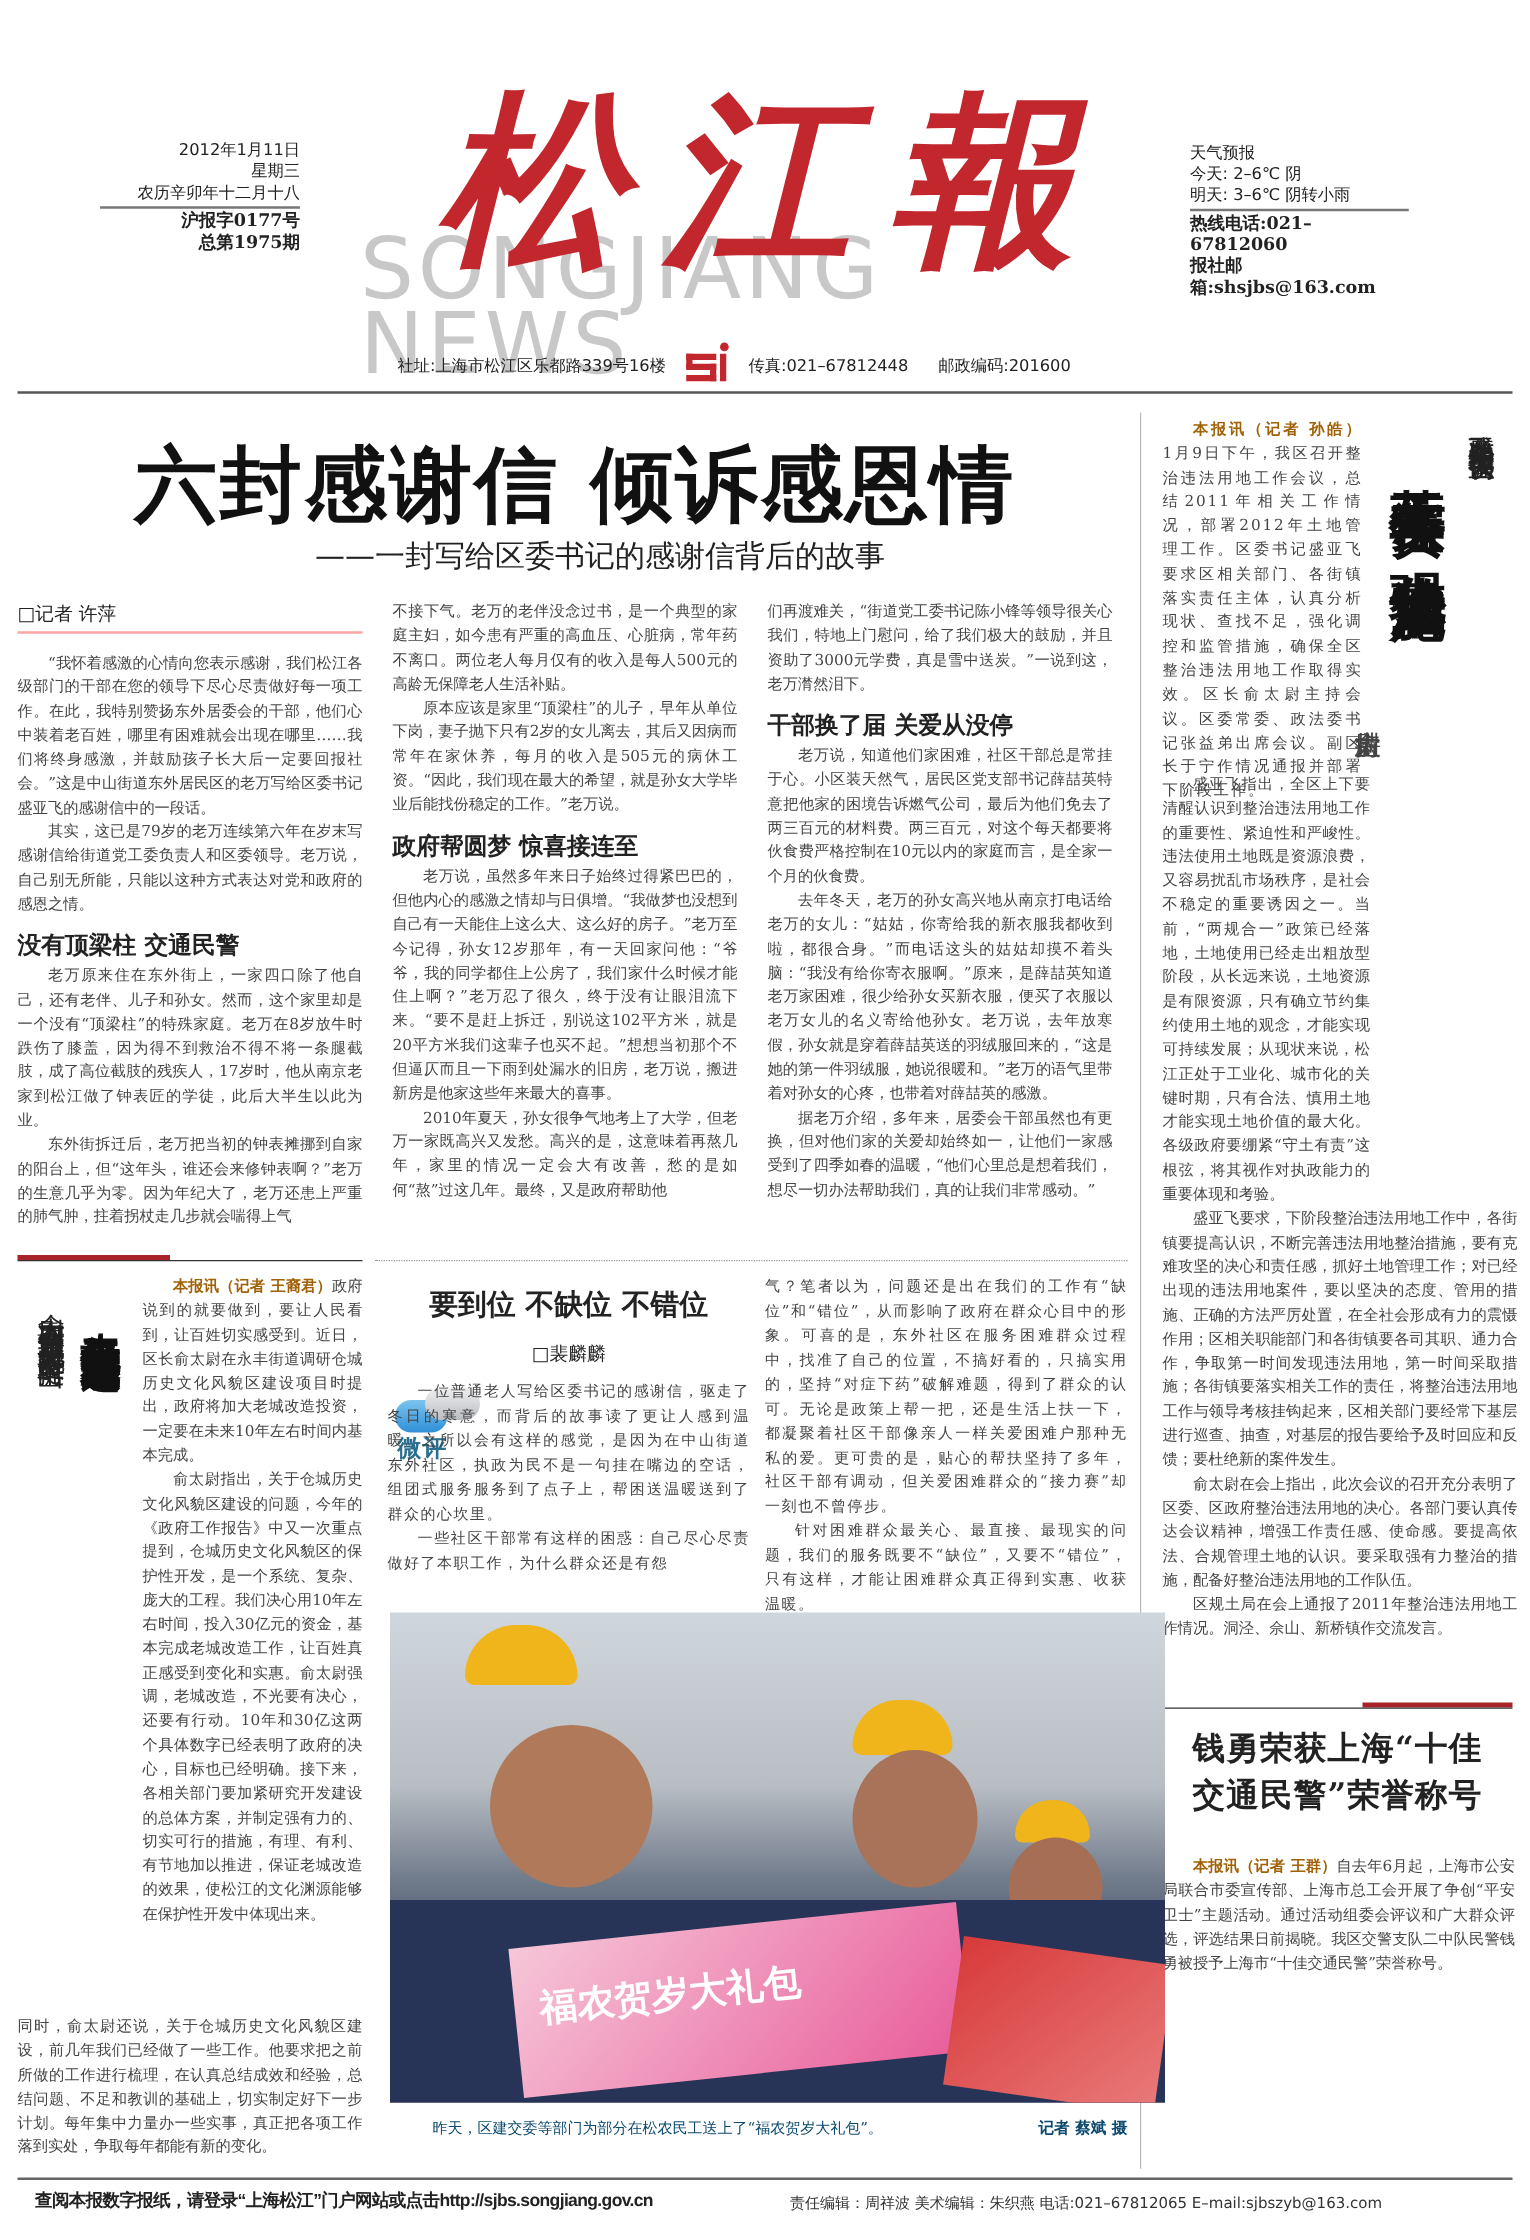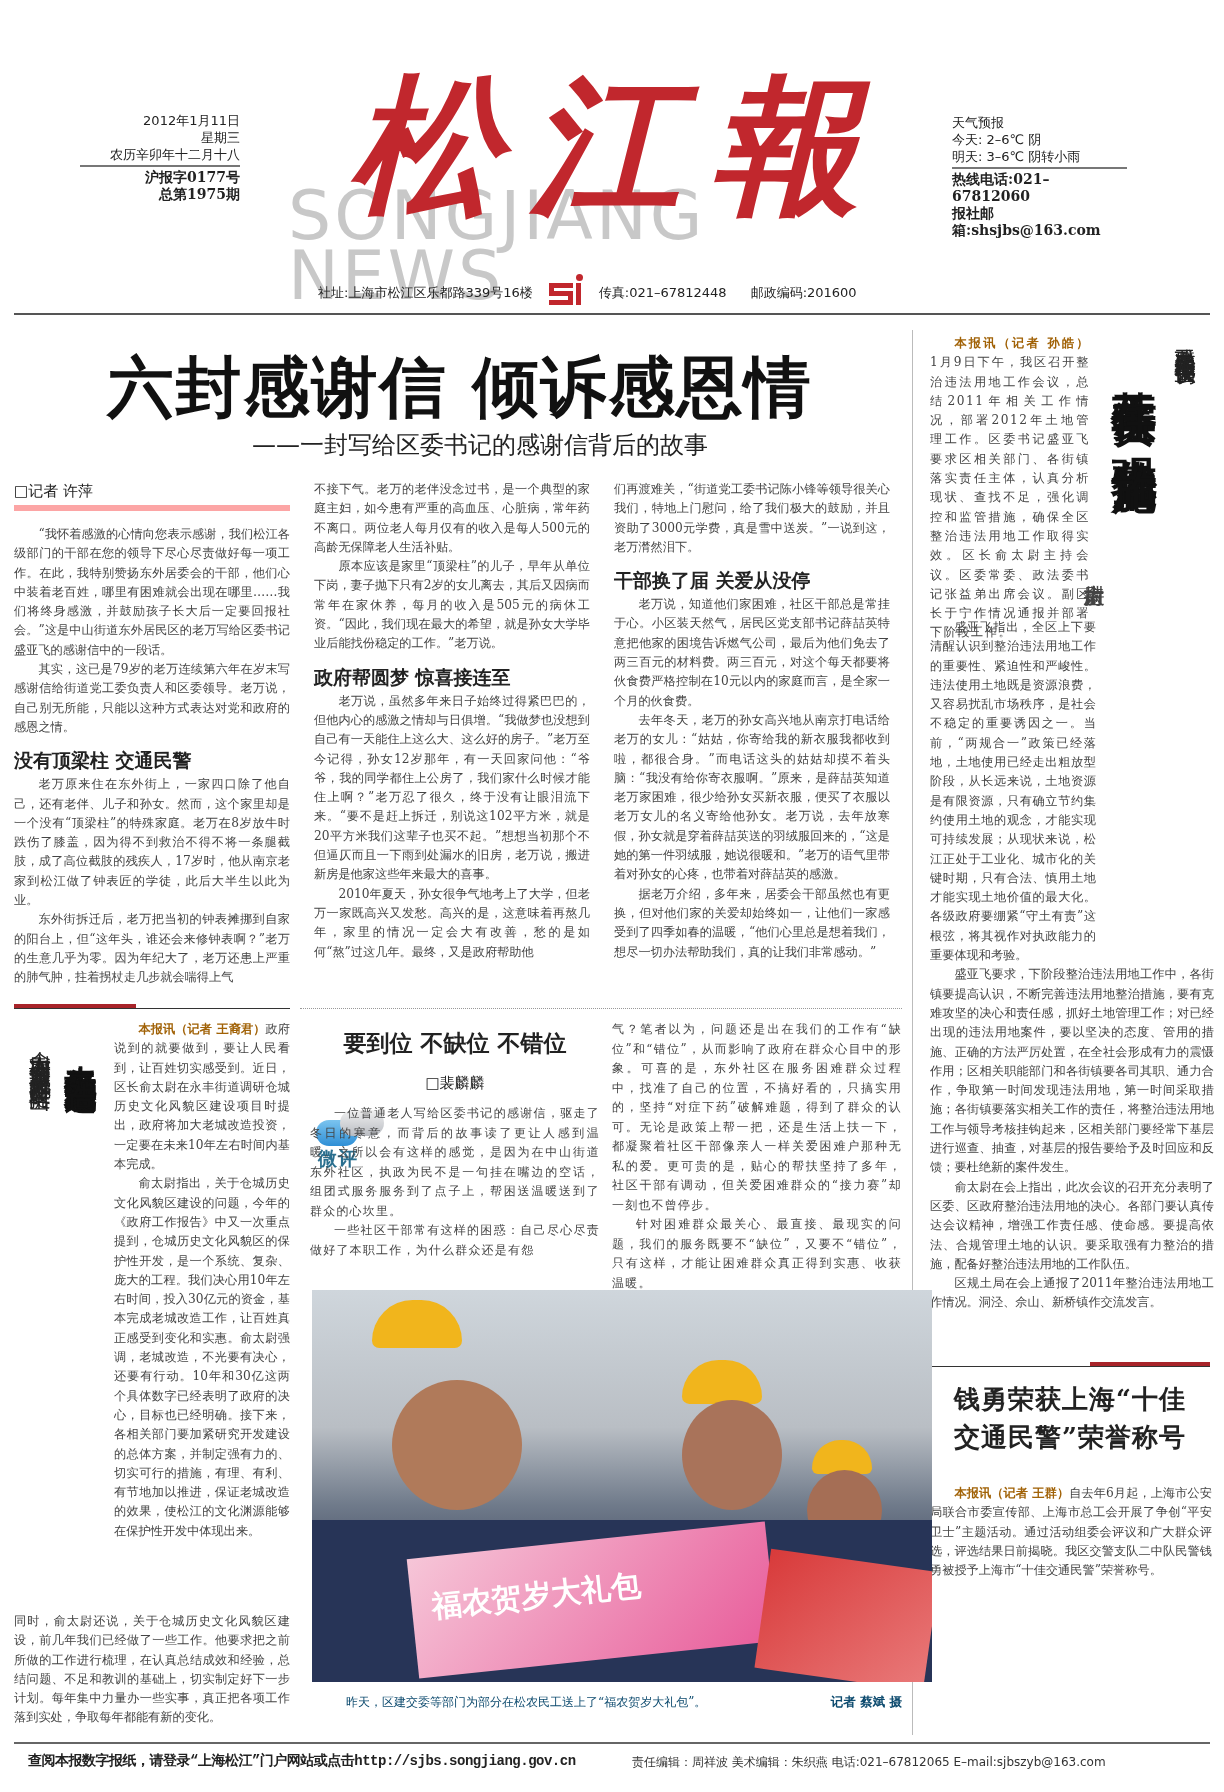--- a/index.html
+++ b/index.html
@@ -24,21 +24,21 @@
   .sj-logo .dot { position: absolute; width: 7px; height: 7px; border-radius: 50%; background: #c1272d; right: 2px; top: -5px; }
   .top-rule { left: 14px; top: 313px; width: 1196px; border-top: 2px solid #555; }
 
   
   .vrule { border-left: 1px solid #bbb; }
 
   
   .hl-main { left: 70px; top: 352px; width: 780px; text-align: center; font-size: 66px; font-weight: 900; color: #111; font-family: "DejaVu Sans", sans-serif; letter-spacing: 2px; line-height: 72px; }
   .hl-sub { left: 190px; top: 430px; width: 580px; text-align: center; font-size: 24px; color: #222; font-family: "DejaVu Sans", sans-serif; line-height: 30px; }
 
-  .byline { font-size: 15px; color: #222; font-family: "DejaVu Sans", sans-serif; border-bottom: 6px solid #fca5a5; padding-bottom: 4px; }
+  .byline { font-size: 15px; color: #222; font-family: "DejaVu Sans", sans-serif; border-bottom: 2px solid #fca5a5; padding-bottom: 4px; }
   .col { font-size: 12.2px; line-height: 19.3px; color: #444; text-align: justify; }
   .col p { text-indent: 2em; }
   .col h3 { font-family: "DejaVu Sans", sans-serif; font-size: 19px; font-weight: bold; color: #222; line-height: 26px; margin: 10px 0 2px 0; text-indent: 0; }
   .lead { font-weight: bold; color: #a16207; }
 
   
   .vert { writing-mode: vertical-rl; text-orientation: upright; }
   .rv1 { left: 1172px; top: 332px; font-size: 21px; line-height: 26px; color: #222; font-family: "DejaVu Sans", sans-serif; letter-spacing: 1px; }
   .rv2 { left: 1108px; top: 355px; font-size: 45px; line-height: 52px; font-weight: bold; color: #111; letter-spacing: 2px; }
   .rv3 { left: 1082px; top: 568px; font-size: 21px; line-height: 24px; color: #444; font-family: "DejaVu Sans", sans-serif; }
@@ -59,21 +59,21 @@
   .cloud2 { position: absolute; left: 30px; top: 2px; width: 44px; height: 26px; border-radius: 20px; background: linear-gradient(#f0f0f0, #b9bcc2); }
   .wp-label { position: absolute; left: 8px; top: 38px; font-size: 19px; font-weight: bold; color: #2a6f8f; letter-spacing: 1px; font-family: "DejaVu Sans", sans-serif; }
   .wp-col { font-size: 12px; line-height: 19.5px; color: #444; letter-spacing: 1.2px; text-align: justify; }
   .wp-col p { text-indent: 2em; }
 
   .photo { left: 312px; top: 1290px; width: 620px; height: 392px; overflow: hidden; background: linear-gradient(180deg, #cfd6dc 0%, #b9bec4 35%, #6f7a8a 55%, #2e3550 80%, #3b2a3a 100%); }
   .caption { left: 310px; top: 1694px; width: 620px; font-size: 12px; color: #0c4a6e; display: flex; justify-content: space-between; padding: 0 28px 0 36px; }
   .caption .credit { font-family: "DejaVu Sans", sans-serif; font-weight: bold; font-size: 12.5px; }
 
   .footer-rule { left: 14px; top: 1742px; width: 1196px; border-top: 2px solid #666; }
-  .footer-l { left: 28px; top: 1752px; font-size: 14px; font-weight: bold; color: #222; font-family: Liberation Mono, monospace; letter-spacing: -0.5px; }
+  .footer-l { left: 28px; top: 1752px; font-size: 14px; font-weight: bold; color: #222; font-family: Liberation Sans, sans-serif; letter-spacing: -0.5px; }
   .footer-r { left: 632px; top: 1754px; font-size: 12px; color: #333; font-family: "DejaVu Sans", sans-serif; }
 </style>
 </head>
 <body>
 
 <div class="abs mh-left sans">
   <div>2012年1月11日</div>
   <div>星期三</div>
   <div>农历辛卯年十二月十八</div>
   <div class="rule"></div>

